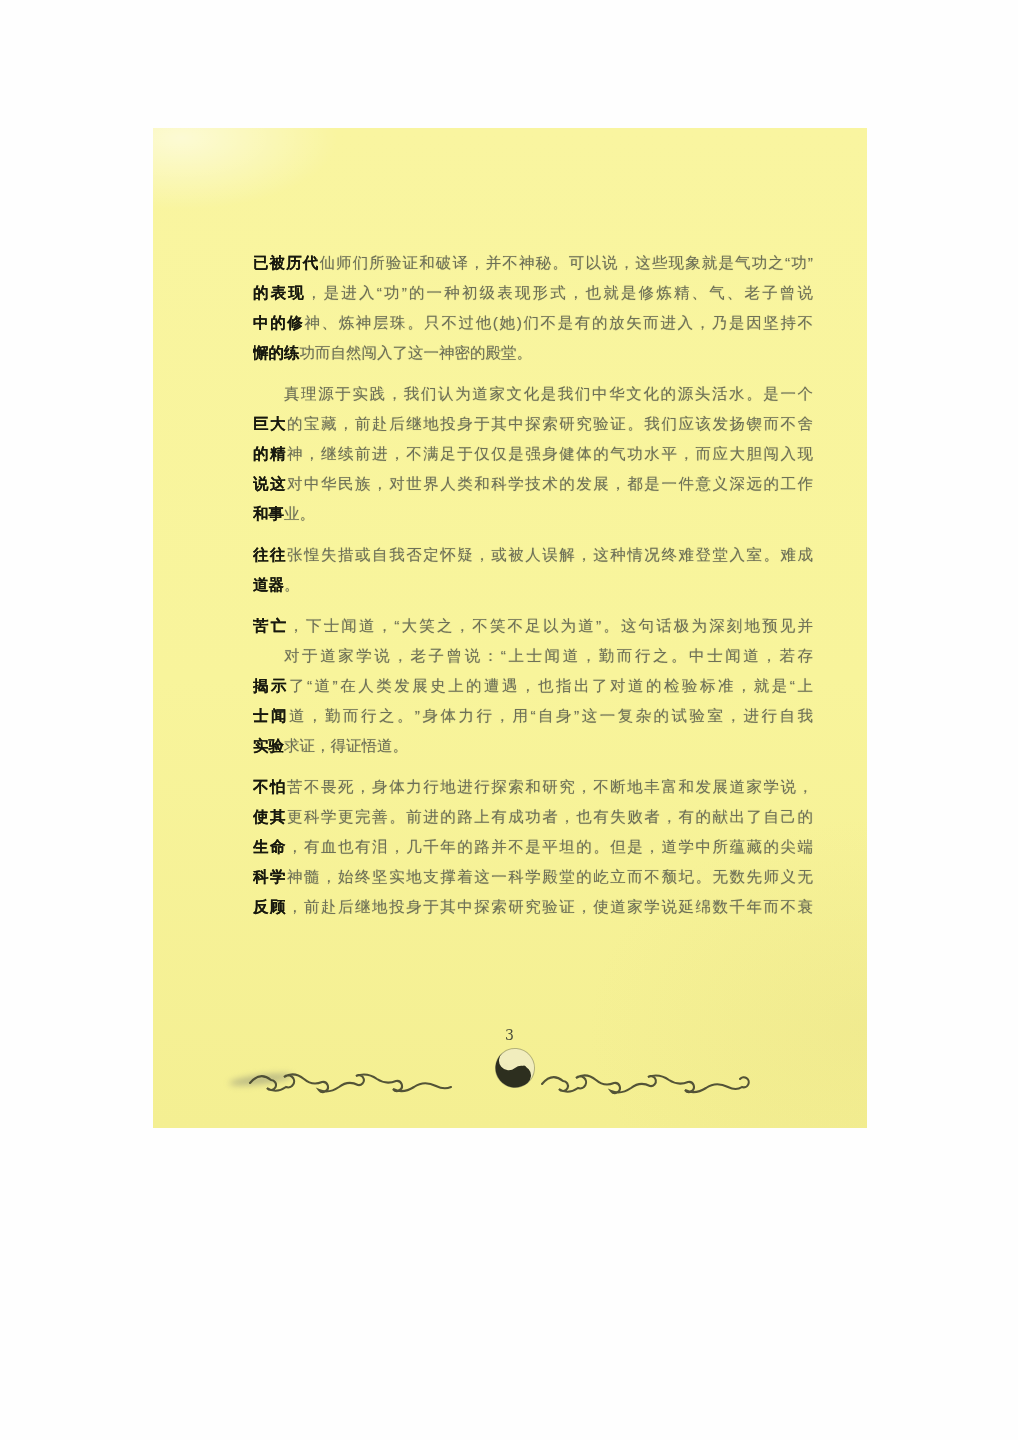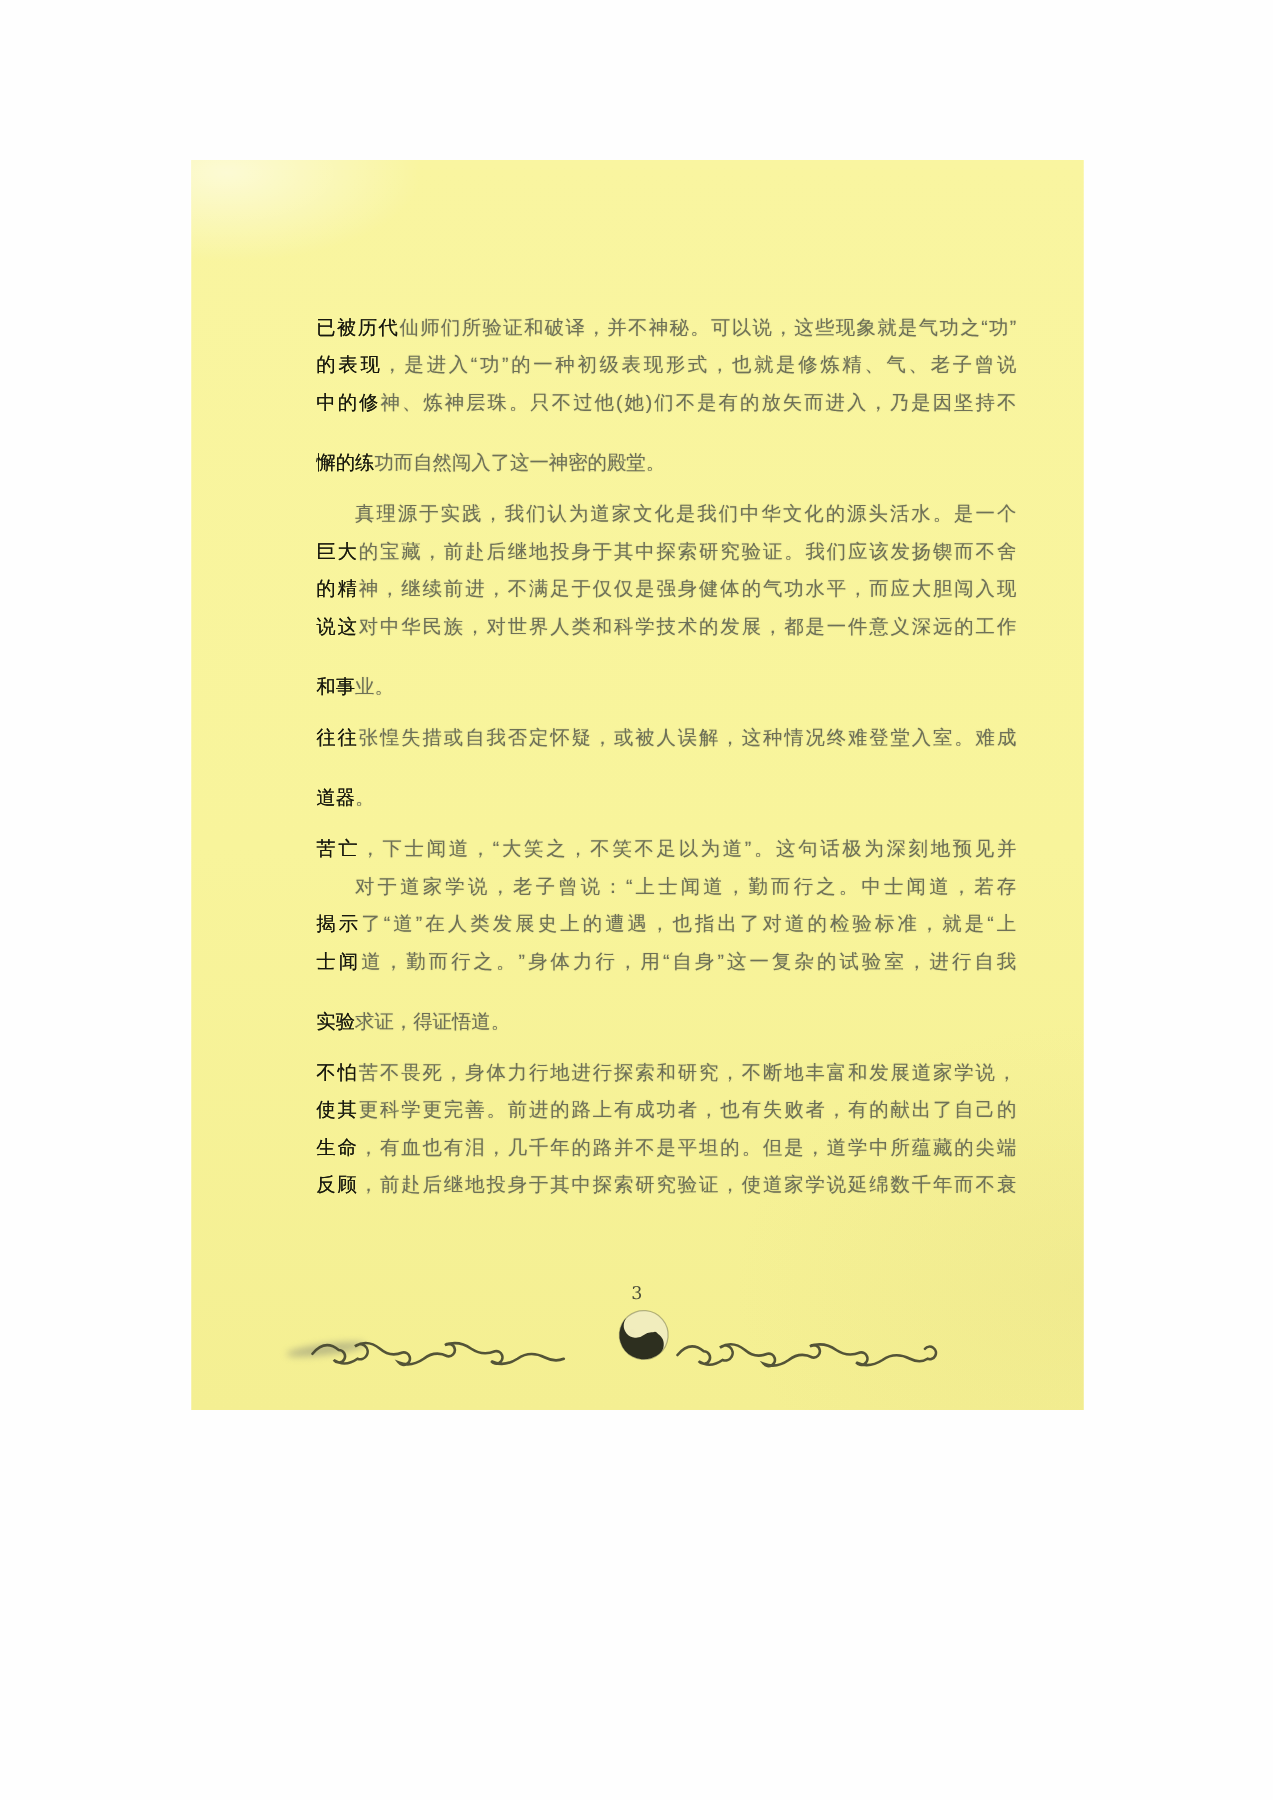--- a/index.html
+++ b/index.html
@@ -20,24 +20,24 @@
   }
   .text-block { position:absolute; left:100px; top:120px; width:560px; }
   .para { margin:0 0 11px 0; }
   .line {
     font-size:15.5px; line-height:30px; height:30px;
     color:#6e7157;
     text-align:justify; text-align-last:justify;
     text-shadow:0 0 1px rgba(110,113,87,0.45);
     overflow:hidden;
   }
-  .line.short { text-align-last:left;margin-top:18px; }
+  .line.short { text-align-last:left; }
   .line.indent { text-indent:31px; }
   .line .lead {
-    font-weight:400;
+    font-weight:700;
     color:#17180e;
     text-shadow:0 0 0.5px rgba(20,20,10,0.8);
   }
   .page-number {
     position:absolute; top:899px; left:0; width:714px;
     text-align:center;
     font-family:"DejaVu Serif", serif;
     font-size:14px; color:#4c4f3c;
     letter-spacing:1px;
   }
@@ -80,20 +80,21 @@
         <div class="line"><span class="lead">苦亡</span><span>，下士闻道，“大笑之，不笑不足以为道”。这句话极为深刻地预见并</span></div>
         <div class="line indent"><span>对于道家学说，老子曾说：“上士闻道，勤而行之。中士闻道，若存</span></div>
         <div class="line"><span class="lead">揭示</span><span>了“道”在人类发展史上的遭遇，也指出了对道的检验标准，就是“上</span></div>
         <div class="line"><span class="lead">士闻</span><span>道，勤而行之。”身体力行，用“自身”这一复杂的试验室，进行自我</span></div>
         <div class="line short"><span class="lead">实验</span><span>求证，得证悟道。</span></div>
       </div>
       <div class="para">
         <div class="line"><span class="lead">不怕</span><span>苦不畏死，身体力行地进行探索和研究，不断地丰富和发展道家学说，</span></div>
         <div class="line"><span class="lead">使其</span><span>更科学更完善。前进的路上有成功者，也有失败者，有的献出了自己的</span></div>
         <div class="line"><span class="lead">生命</span><span>，有血也有泪，几千年的路并不是平坦的。但是，道学中所蕴藏的尖端</span></div>
+        <div class="line"><span class="lead">科学</span><span>神髓，始终坚实地支撑着这一科学殿堂的屹立而不颓圮。无数先师义无</span></div>
         <div class="line"><span class="lead">反顾</span><span>，前赴后继地投身于其中探索研究验证，使道家学说延绵数千年而不衰</span></div>
       </div>
     </div>
 
   <div class="page-number">3</div>
 
   <div class="ink-smudge"></div>
 
   <div class="ornament">
     <svg viewBox="0 0 560 56" xmlns="http://www.w3.org/2000/svg">

